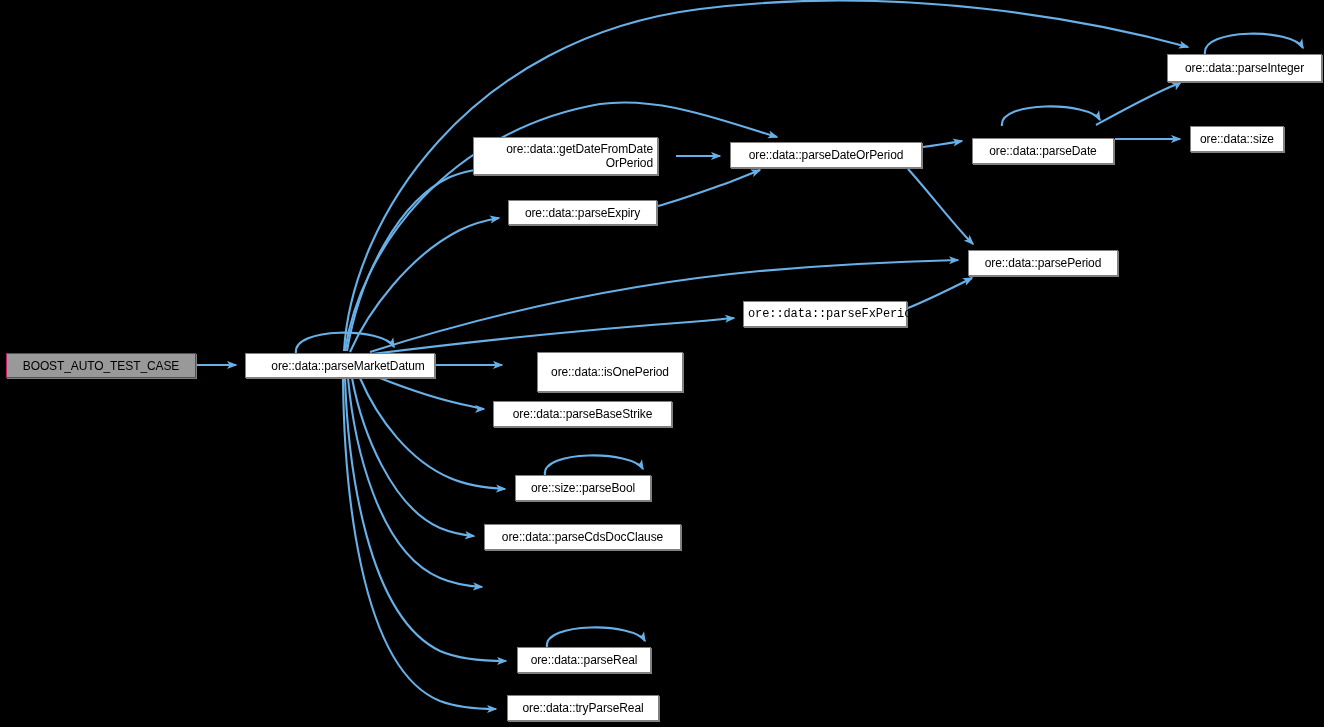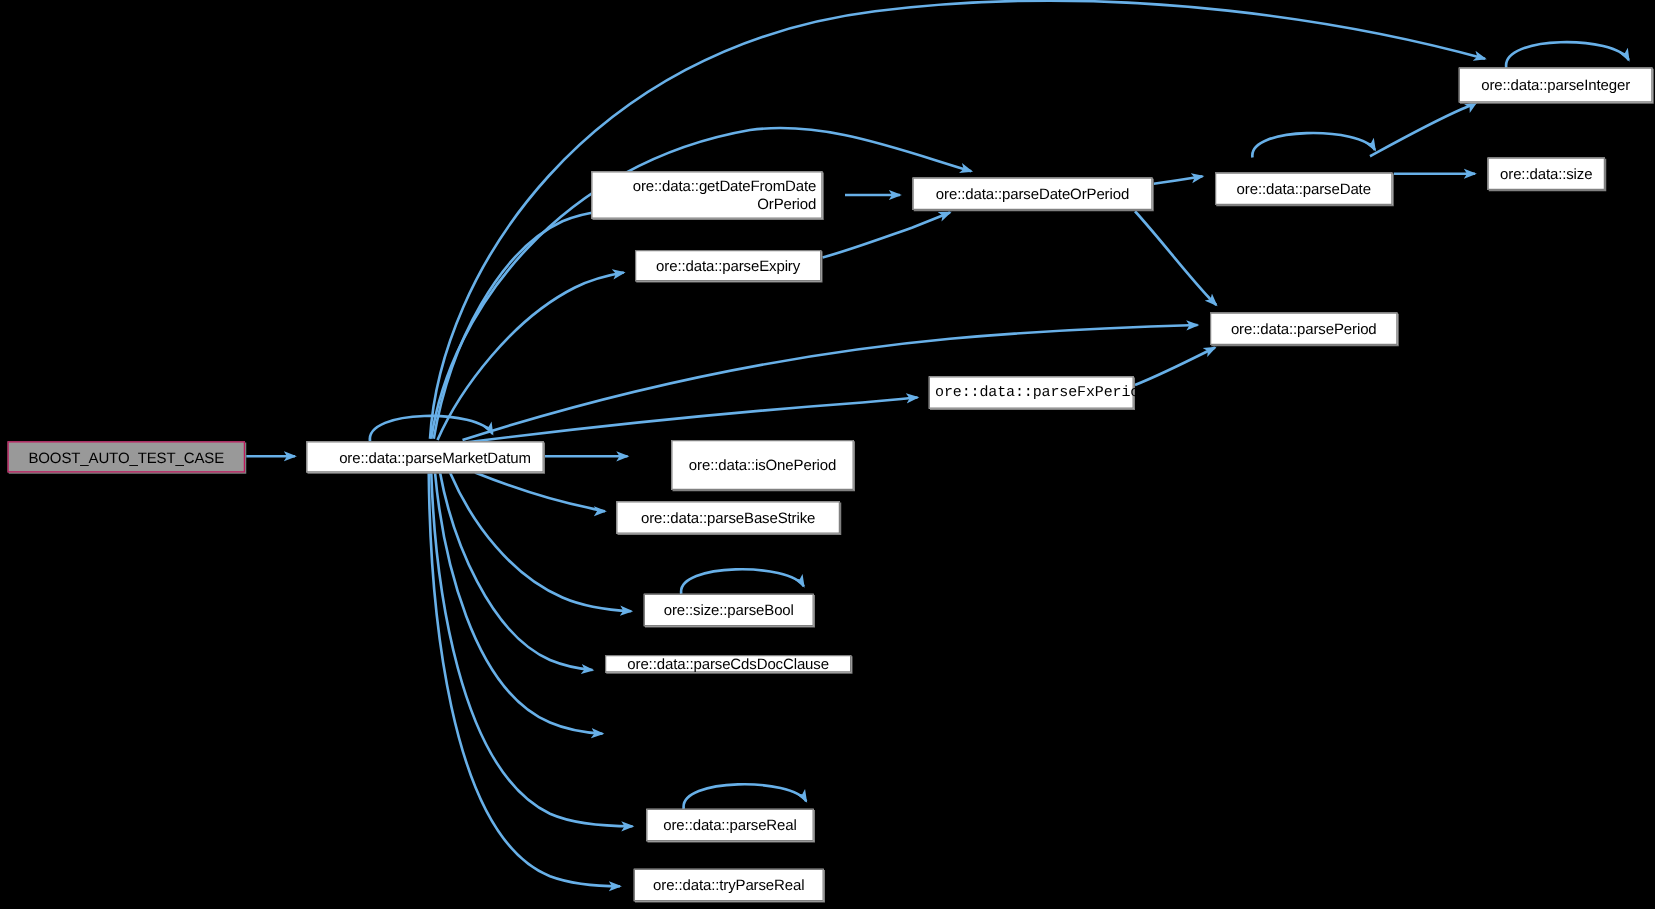--- a/index.html
+++ b/index.html
@@ -109,18 +109,18 @@
       <div class="gnode" style="left: 508px; top: 200px; width: 149px; height: 25px;"><span class="nlabel">ore::data::parseExpiry</span></div>
       <div class="gnode" style="left: 730px; top: 142px; width: 192px; height: 26px;"><span class="nlabel">ore::data::parseDateOrPeriod</span></div>
       <div class="gnode" style="left: 972px; top: 126px; width: 142px; height: 26px; margin-top: 12px;"><span class="nlabel">ore::data::parseDate</span></div>
       <div class="gnode" style="left: 1167px; top: 54px; width: 155px; height: 28px;"><span class="nlabel">ore::data::parseInteger</span></div>
       <div class="gnode" style="left: 1190px; top: 126px; width: 94px; height: 26px;"><span class="nlabel">ore::data::size</span></div>
       <div class="gnode" style="left: 968px; top: 250px; width: 150px; height: 26px;"><span class="nlabel">ore::data::parsePeriod</span></div>
       <div class="gnode" style="left: 743px; top: 301px; width: 164px; height: 26px; font-family: Liberation Mono, monospace;"><span class="nlabel">ore::data::parseFxPeriod</span></div>
       <div class="gnode" style="left: 512px; top: 352px; width: 146px; height: 40px; margin-left: 25px;"><span class="nlabel">ore::data::isOnePeriod</span></div>
       <div class="gnode" style="left: 493px; top: 401px; width: 179px; height: 26px;"><span class="nlabel">ore::data::parseBaseStrike</span></div>
       <div class="gnode" style="left: 515px; top: 475px; width: 136px; height: 26px;"><span class="nlabel">ore::size::parseBool</span></div>
-      <div class="gnode" style="left: 484px; top: 524px; width: 197px; height: 14px;"><span class="nlabel">ore::data::parseCdsDocClause</span></div>
+      <div class="gnode" style="left: 484px; top: 524px; width: 197px; height: 26px;"><span class="nlabel">ore::data::parseCdsDocClause</span></div>
       <div class="gnode" style="left: 517px; top: 647px; width: 134px; height: 26px;"><span class="nlabel">ore::data::parseReal</span></div>
       <div class="gnode" style="left: 507px; top: 695px; width: 152px; height: 26px;"><span class="nlabel">ore::data::tryParseReal</span></div>
     </div>
 
 </div>
 
 </body></html>

